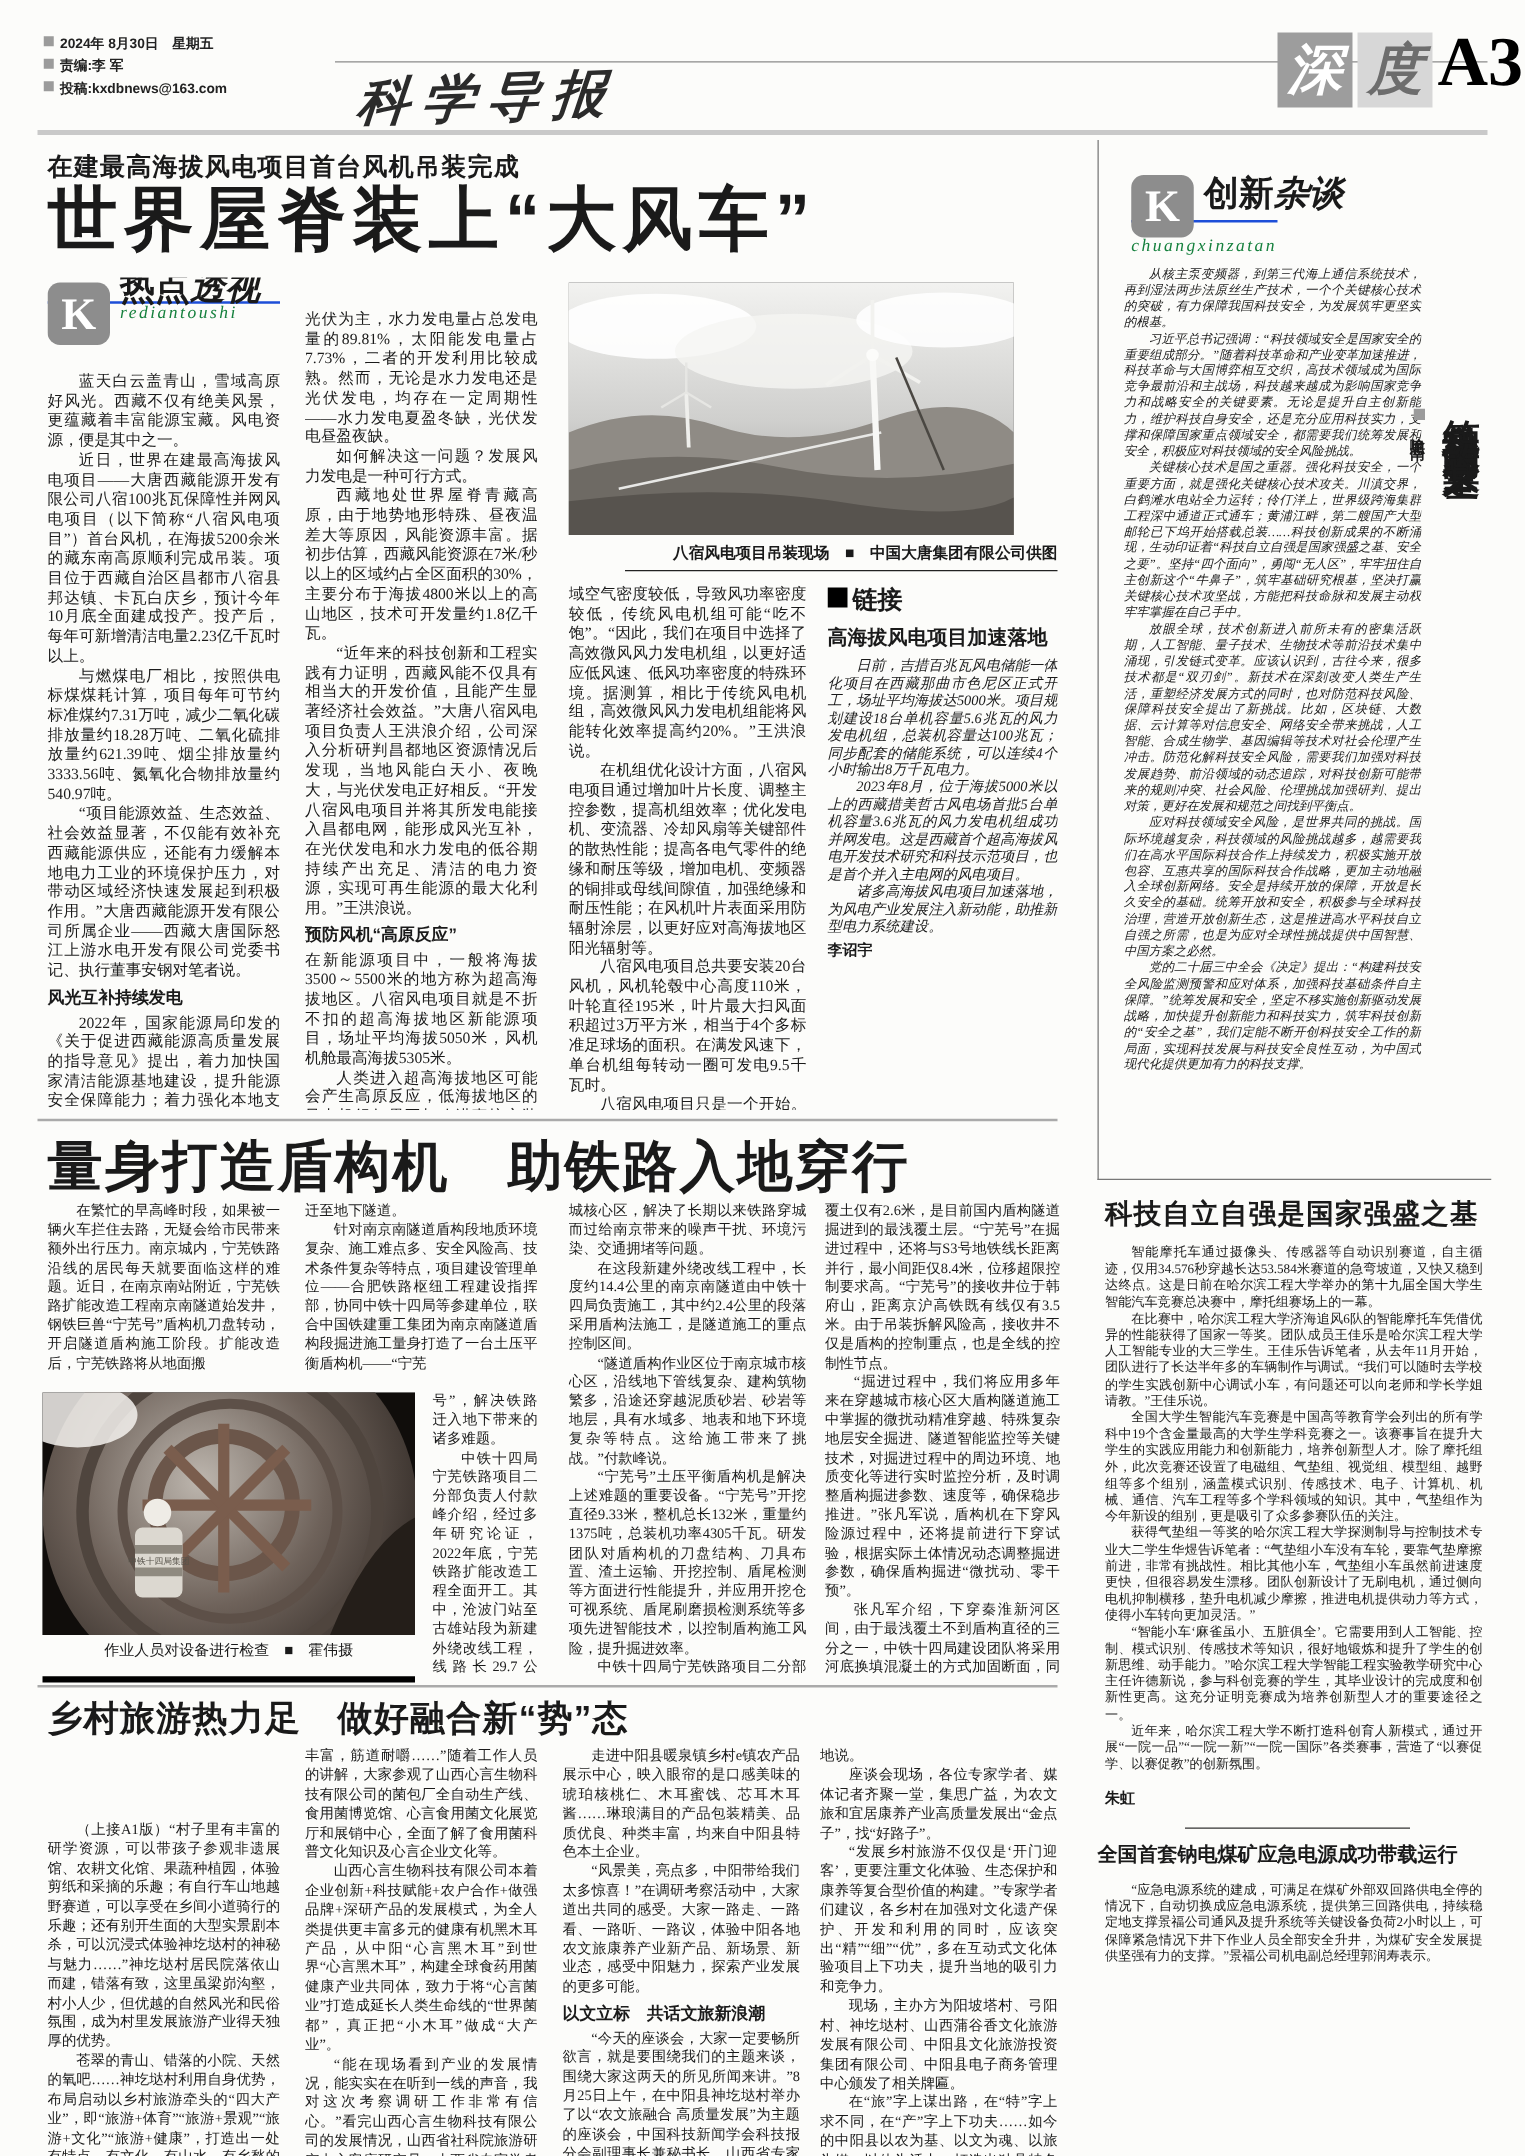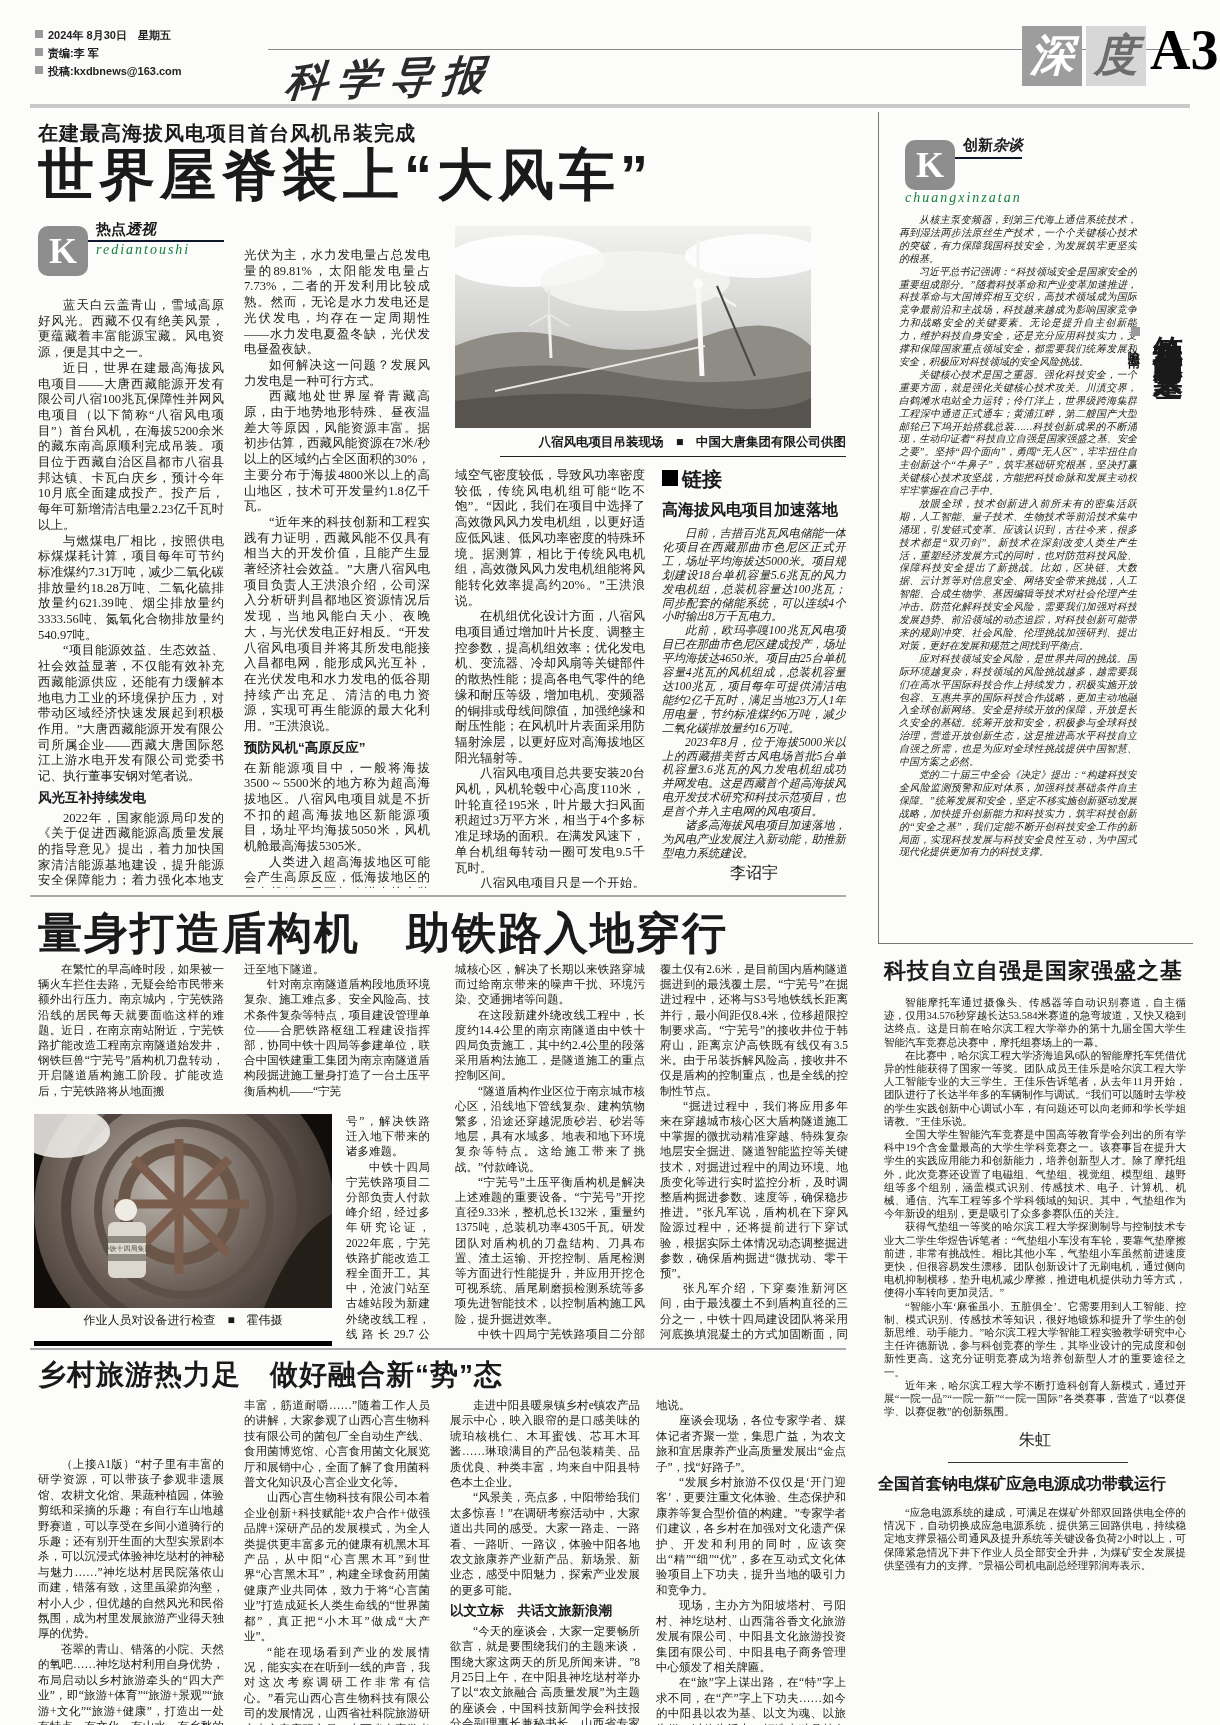--- a/index.html
+++ b/index.html
@@ -18,41 +18,41 @@
   .box-du{left:1086px;top:26px;width:60px;height:60px;background:#d7d7d7;color:#6d6d6d;text-align:center;
           line-height:60px;font-size:44px;font-weight:bold;font-style:italic;}
   .pageno{left:1150px;top:18px;font-size:56px;font-weight:bold;color:#000;}
   .hdr-band{left:30px;top:104px;width:1160px;height:4px;background:#c9c9c9;}
   
   .kicker{left:38px;top:120px;font-size:20px;font-weight:bold;letter-spacing:1px;}
   .headline{left:38px;top:144px;font-size:56px;font-weight:bold;letter-spacing:5px;line-height:62px;white-space:nowrap;}
   .badge{height:62px;}
   .kbox{float:left;width:50px;height:50px;background:#8d8d8d;border-radius:10px;color:#fff;text-align:center;
         line-height:50px;font-size:36px;font-weight:bold;margin-right:8px;margin-top:4px;}
-  .badge-line1{font-size:15px;font-weight:bold;border-bottom:2px solid #0f172a;padding-bottom:2px;white-space:nowrap;}
+  .badge-line1{font-size:28px;font-weight:bold;border-bottom:2px solid #1d4ed8;padding-bottom:2px;white-space:nowrap;}
   .badge-script{font-style:italic;font-family:"DejaVu Serif",serif;}
   .badge-pinyin{font-style:italic;font-size:14px;color:#15803d;letter-spacing:2px;}
   .col{font-size:12.5px;line-height:15.7px;text-align:justify;overflow:hidden;}
   .col p{margin:0;text-indent:2em;}
   .cont p:first-child{text-indent:0;}
   .subhd{font-family:"Liberation Sans",sans-serif;font-weight:bold;font-size:13.5px;margin:5px 0;text-indent:0 !important;}
   .ts-c1{left:38px;top:222px;width:186px;height:666px;}
   .ts-c1 .coltext{margin-top:14px;}
   .ts-c2{left:244px;top:248px;width:186px;height:640px;}
   .ts-c3{left:455px;top:468px;width:190px;height:420px;}
   .ts-photo{left:455px;top:226px;width:356px;height:202px;background:#777;}
   .ts-caption{left:500px;top:434px;width:346px;text-align:right;font-size:12.5px;font-weight:bold;
               font-family:"Liberation Sans",sans-serif;border-bottom:1px solid #222;padding-bottom:5px;}
   .linkbox{left:662px;top:466px;width:184px;height:422px;overflow:hidden;}
   .link-label{font-size:20px;font-weight:bold;font-family:"Liberation Sans",sans-serif;}
   .link-sq{display:inline-block;width:16px;height:16px;background:#000;margin-right:4px;}
   .link-title{font-size:16px;font-weight:bold;font-family:"Liberation Sans",sans-serif;margin:7px 0 6px 0;}
   .link-body{font-size:11.5px;line-height:13.9px;text-align:justify;font-style:italic;}
   .link-body p{margin:0;text-indent:2em;}
-  .byline{text-align:center;font-weight:normal;font-family:"Liberation Sans",sans-serif;font-size:16px;margin-top:2px;}
+  .byline{text-align:left;font-weight:bold;font-family:"Liberation Sans",sans-serif;font-size:12px;margin-top:2px;}
   
   .zatan-box{left:878px;top:112px;width:314px;height:831px;border-left:1px solid #777;border-bottom:1px solid #777;}
   .zatan-badge{position:absolute;left:26px;top:24px;}
   .zatan-body{position:absolute;left:20px;top:102px;width:238px;height:722px;font-size:10px;line-height:12.9px;
               text-align:justify;font-style:italic;overflow:hidden;}
   .zatan-body p{margin:0;text-indent:2em;}
   .zatan-byline{position:absolute;left:246px;top:215px;writing-mode:vertical-rl;text-orientation:upright;
                 font-size:12px;font-weight:bold;letter-spacing:3px;}
   .zatan-byline .sqb{width:9px;height:9px;margin:0 0 4px 0;}
   .zatan-hl{position:absolute;left:268px;top:200px;height:448px;writing-mode:vertical-rl;text-orientation:upright;
@@ -181,21 +181,20 @@
         <p>八宿风电项目总共要安装20台风机，风机轮毂中心高度110米，叶轮直径195米，叶片最大扫风面积超过3万平方米，相当于4个多标准足球场的面积。在满发风速下，单台机组每转动一圈可发电9.5千瓦时。</p>
         <p>八宿风电项目只是一个开始。政策积极引导、技术不断突破以及西藏能源基础设施逐渐完善，将助力西藏发展风电。</p>
       </div>
   </div>
 
   <div class="abs linkbox">
     <div class="link-label"><span class="link-sq"></span><span>链接</span></div>
     <div class="link-title">高海拔风电项目加速落地</div>
     <div class="link-body">
         <p>日前，吉措百兆瓦风电储能一体化项目在西藏那曲市色尼区正式开工，场址平均海拔达5000米。项目规划建设18台单机容量5.6兆瓦的风力发电机组，总装机容量达100兆瓦；同步配套的储能系统，可以连续4个小时输出8万千瓦电力。</p>
-        <p>此前，欧玛亭嘎100兆瓦风电项目已在那曲市色尼区建成投产，场址平均海拔达4650米。项目由25台单机容量4兆瓦的风机组成，总装机容量达100兆瓦，项目每年可提供清洁电能约2亿千瓦时，满足当地23万人1年用电量，节约标准煤约6万吨，减少二氧化碳排放量约16万吨。</p>
         <p>2023年8月，位于海拔5000米以上的西藏措美哲古风电场首批5台单机容量3.6兆瓦的风力发电机组成功并网发电。这是西藏首个超高海拔风电开发技术研究和科技示范项目，也是首个并入主电网的风电项目。</p>
         <p>诸多高海拔风电项目加速落地，为风电产业发展注入新动能，助推新型电力系统建设。</p>
       </div>
     <div class="byline">李诏宇</div>
   </div>
 
   <div class="abs zatan-box">
     <div class="zatan-badge">
       <div class="kbox">K</div>
       <div class="badge-line1"><span>创新</span><span class="badge-script">杂谈</span></div>

